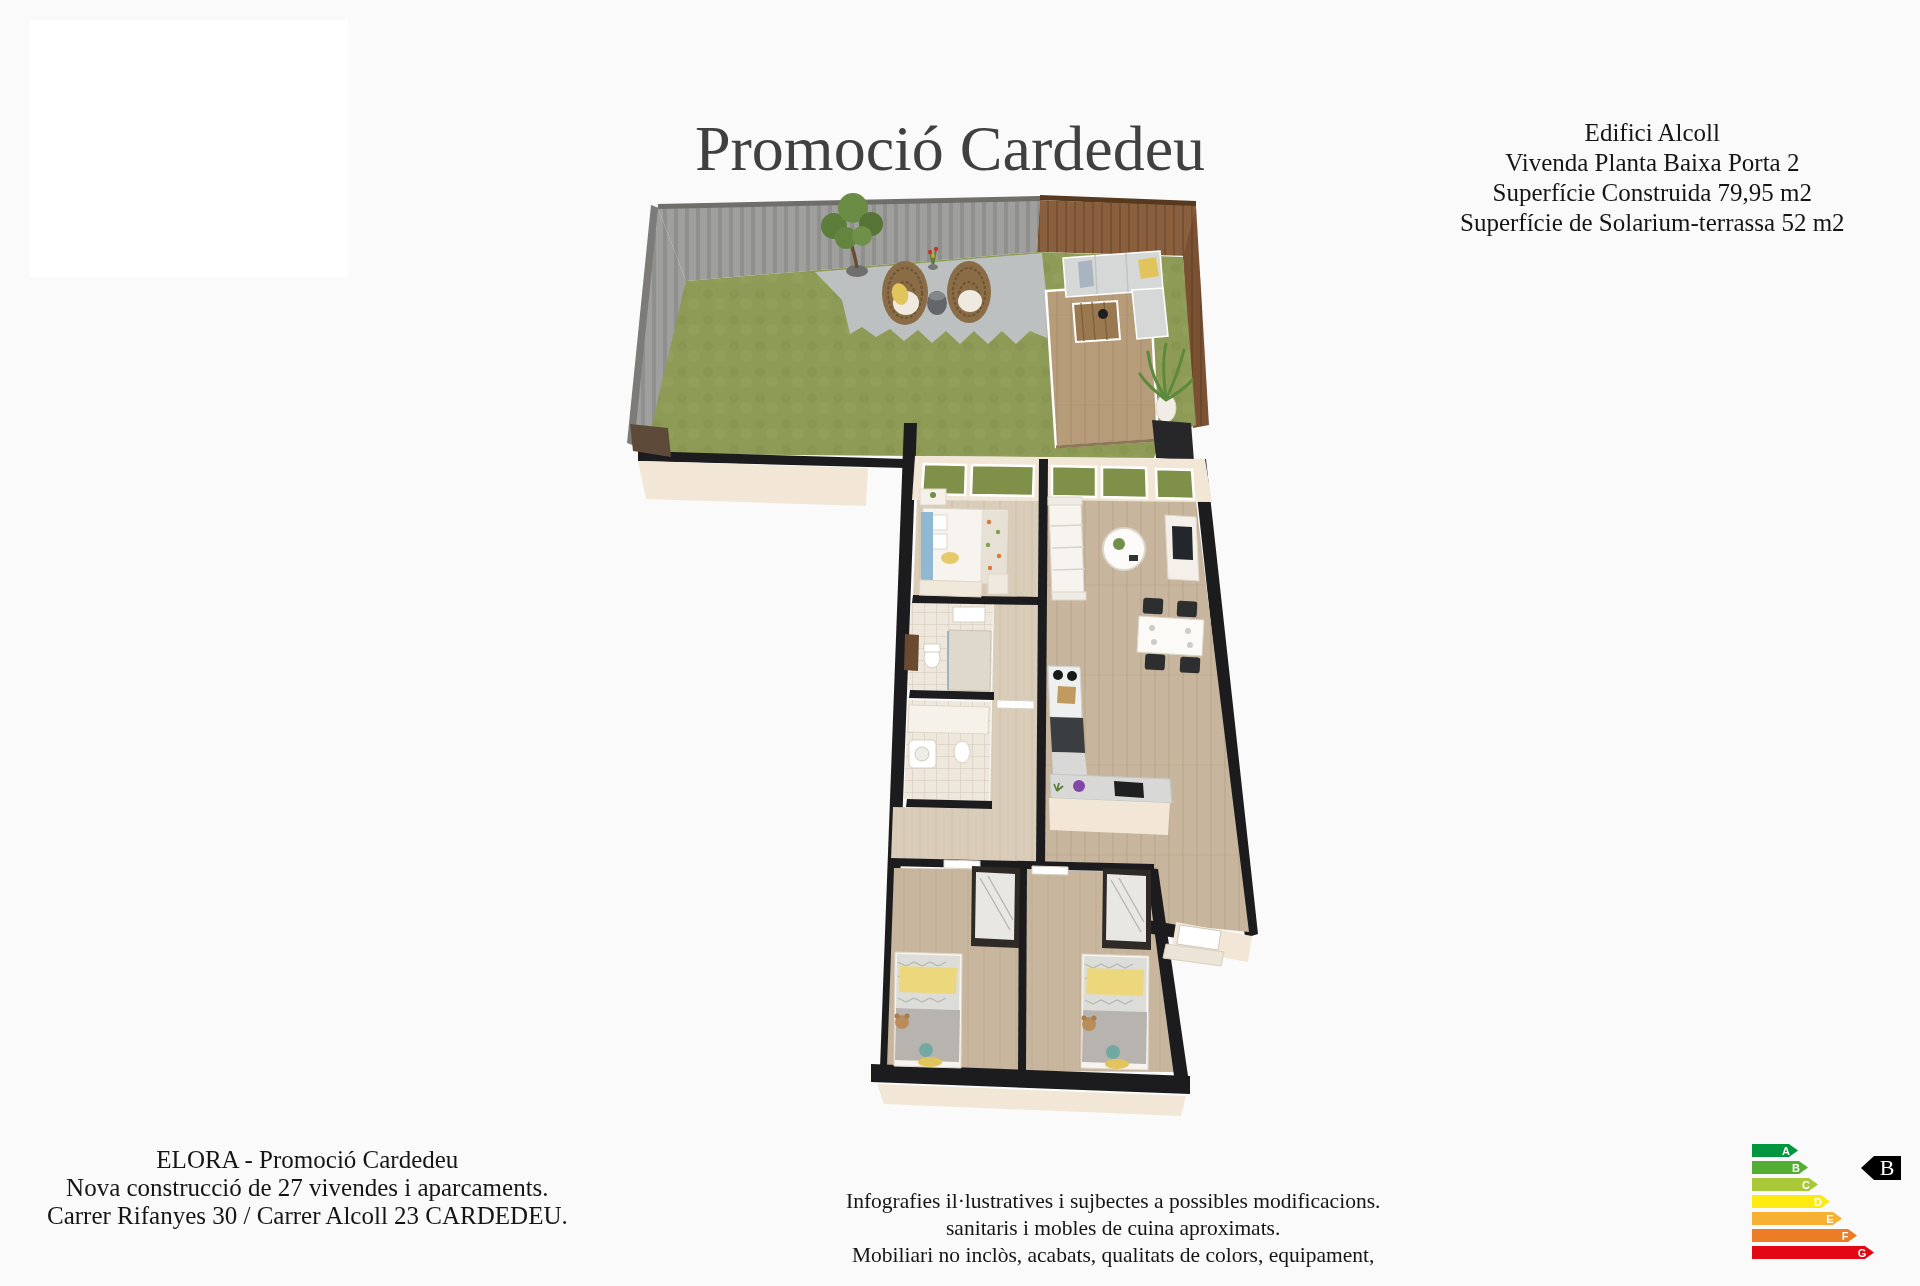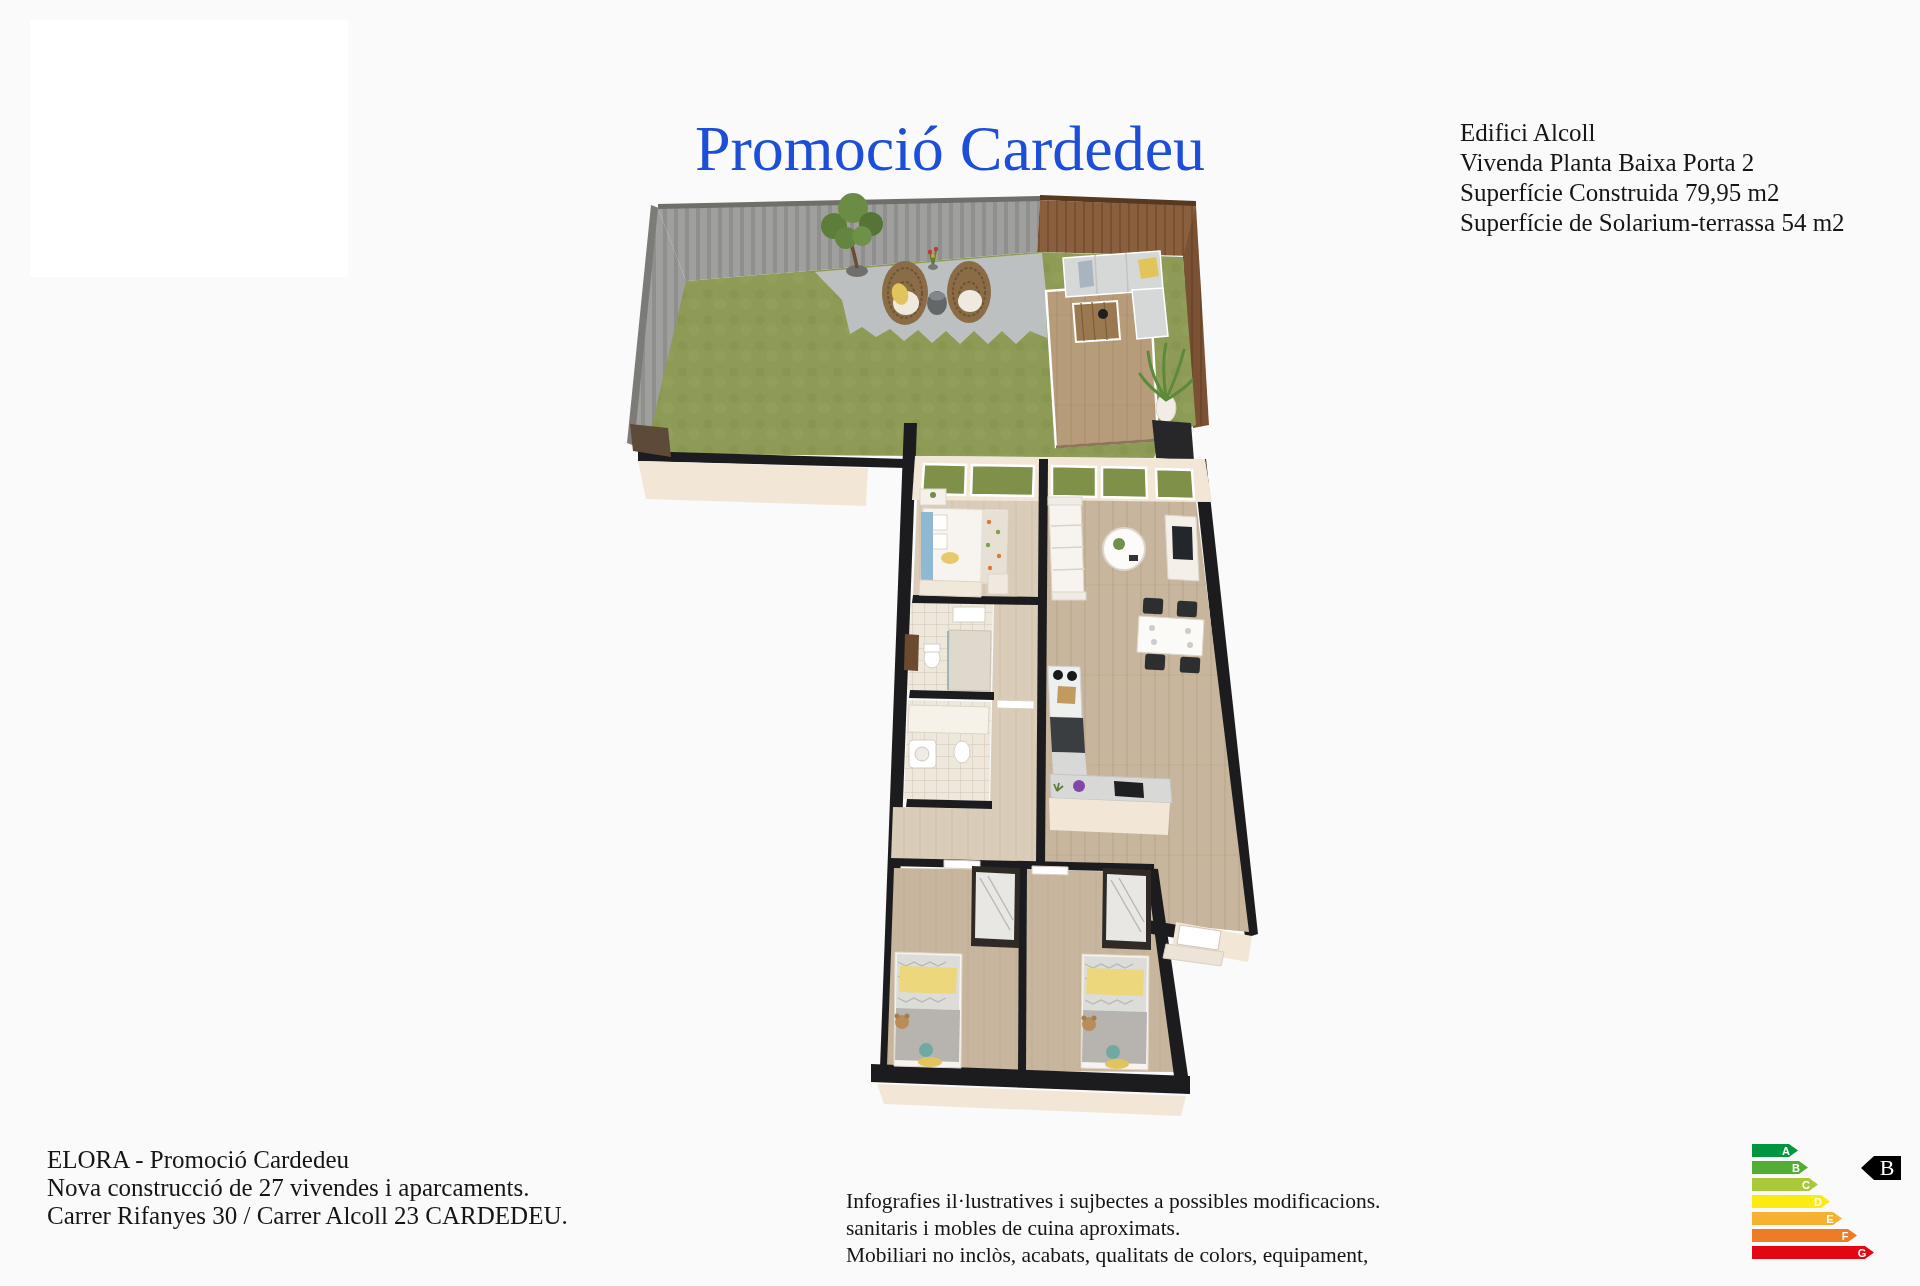--- a/index.html
+++ b/index.html
@@ -12,23 +12,23 @@
     overflow:hidden;
   }
   .abs{position:absolute;}
   .logo-box{
     left:30px;top:20px;width:318px;height:257px;
     background:#ffffff;
   }
   .page-title{
     left:560px;top:112px;width:780px;
     font-size:64px;text-align:center;white-space:nowrap;
-    color:#1d4ed8;
-  }
-  .info-block{white-space:nowrap;}
+    color:#404040;
+  }
+  .info-block{white-space:nowrap;text-align:center;}
   .property-info{left:1460px;top:118px;font-size:25px;line-height:30px;}
   .developer-info{left:35px;top:1146px;font-size:25px;line-height:28px;margin-left:12px;}
   .disclaimer{left:846px;top:1150px;font-size:21.5px;line-height:27px;margin-top:38px;}
   .plan-svg{left:600px;top:160px;}
   .energy-svg{left:1740px;top:1133px;}
   .energy-letter{
     font-family:"Liberation Sans","DejaVu Sans",sans-serif;
     font-weight:bold;font-size:11px;fill:#ffffff;text-anchor:middle;
   }
   .energy-pointer-letter{
@@ -55,21 +55,21 @@
 <body>
 
 <div class="abs logo-box"></div>
 
 <div class="abs page-title">Promoció Cardedeu</div>
 
 <div class="abs info-block property-info">
   <div>Edifici Alcoll</div>
   <div>Vivenda Planta Baixa Porta 2</div>
   <div>Superfície Construida 79,95 m2</div>
-  <div>Superfície de Solarium-terrassa 54 m2</div>
+  <div>Superfície de Solarium-terrassa 52 m2</div>
 </div>
 
 <div class="abs info-block developer-info">
   <div>ELORA - Promoció Cardedeu</div>
   <div>Nova construcció de 27 vivendes i aparcaments.</div>
   <div>Carrer Rifanyes 30 / Carrer Alcoll 23 CARDEDEU.</div>
 </div>
 
 <div class="abs info-block disclaimer">
   <div>Infografies il·lustratives i sujbectes a possibles modificacions.</div>

